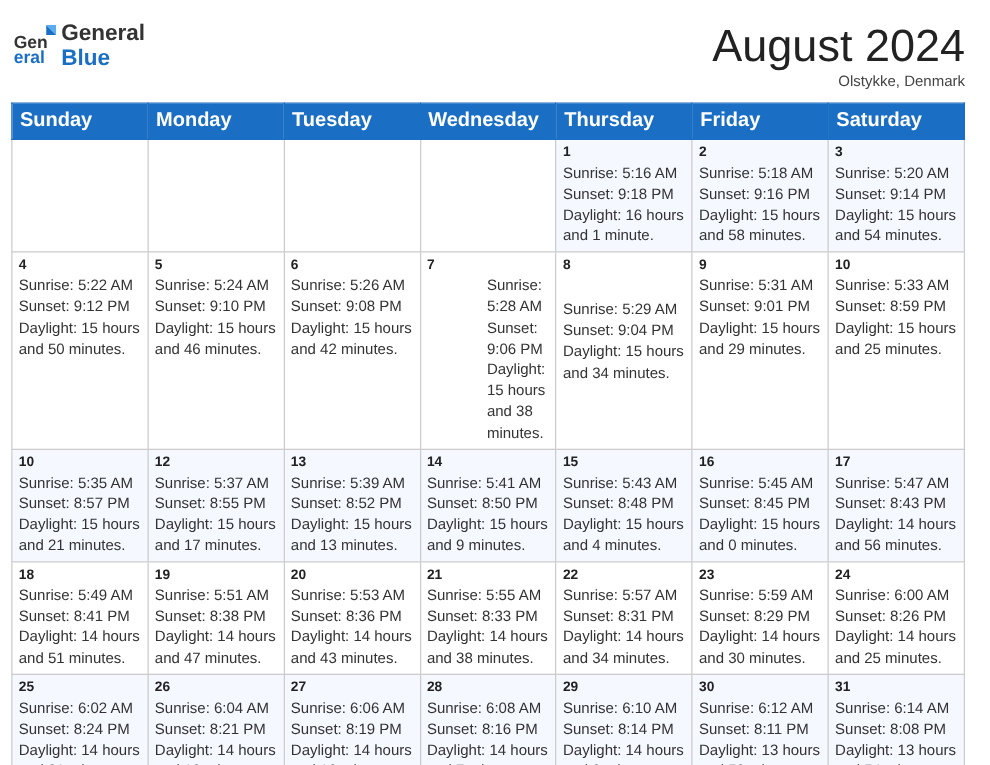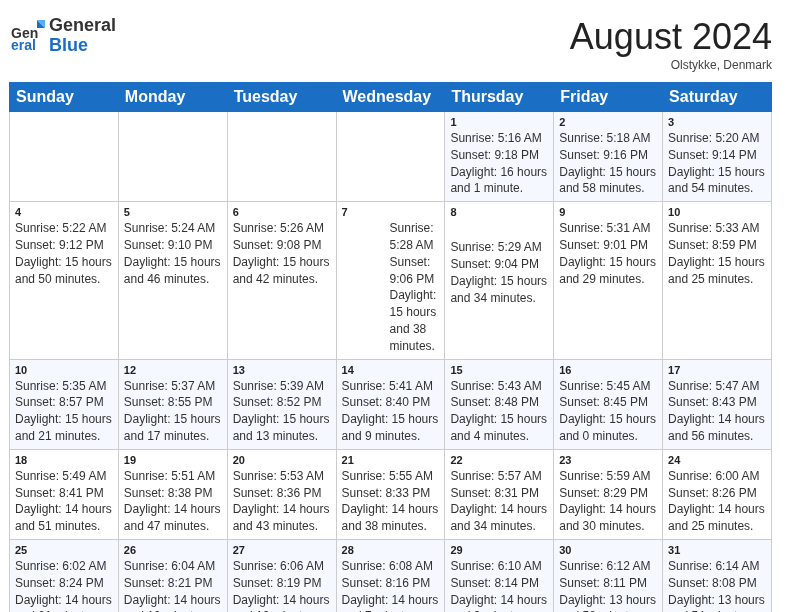--- a/index.html
+++ b/index.html
@@ -245,21 +245,21 @@
           <td>
             <span class="day-number">13</span>
             <div class="day-info" style="white-space: pre-line;">Sunrise: 5:39 AM
 Sunset: 8:52 PM
 Daylight: 15 hours
 and 13 minutes.</div>
           </td>
           <td>
             <span class="day-number">14</span>
             <div class="day-info" style="white-space: pre-line;">Sunrise: 5:41 AM
-Sunset: 8:40 PM
+Sunset: 8:50 PM
 Daylight: 15 hours
 and 9 minutes.</div>
           </td>
           <td>
             <span class="day-number">15</span>
             <div class="day-info" style="white-space: pre-line;">Sunrise: 5:43 AM
 Sunset: 8:48 PM
 Daylight: 15 hours
 and 4 minutes.</div>
           </td>

